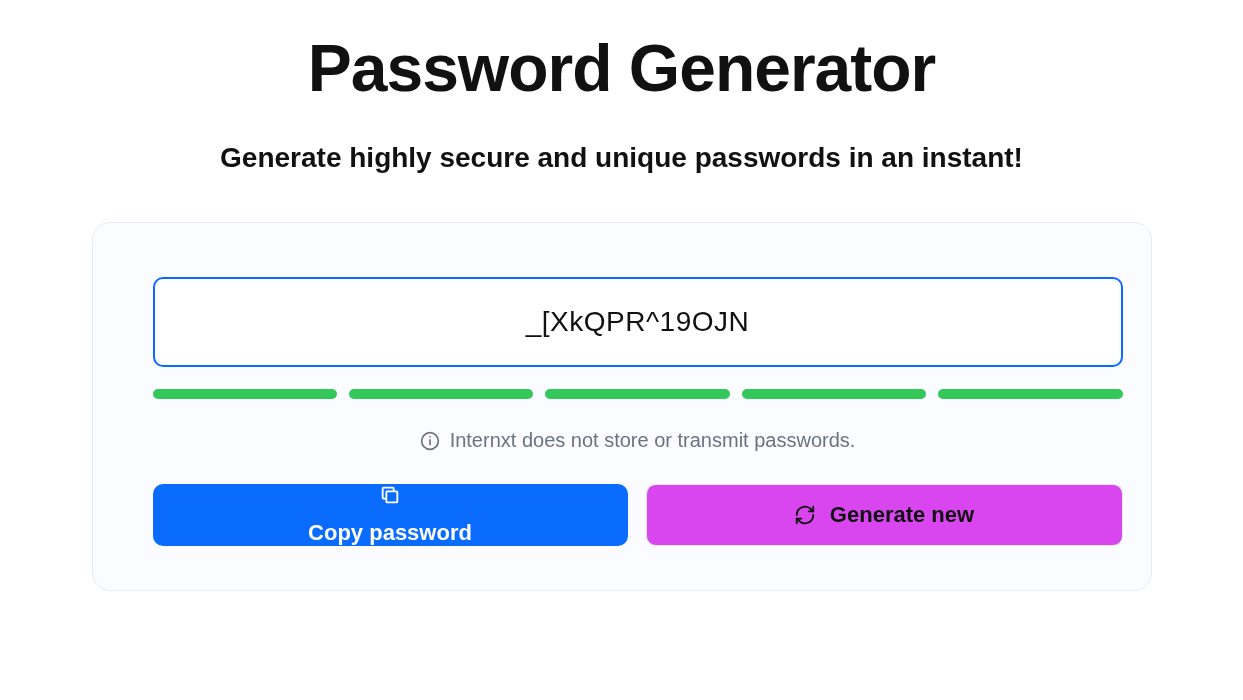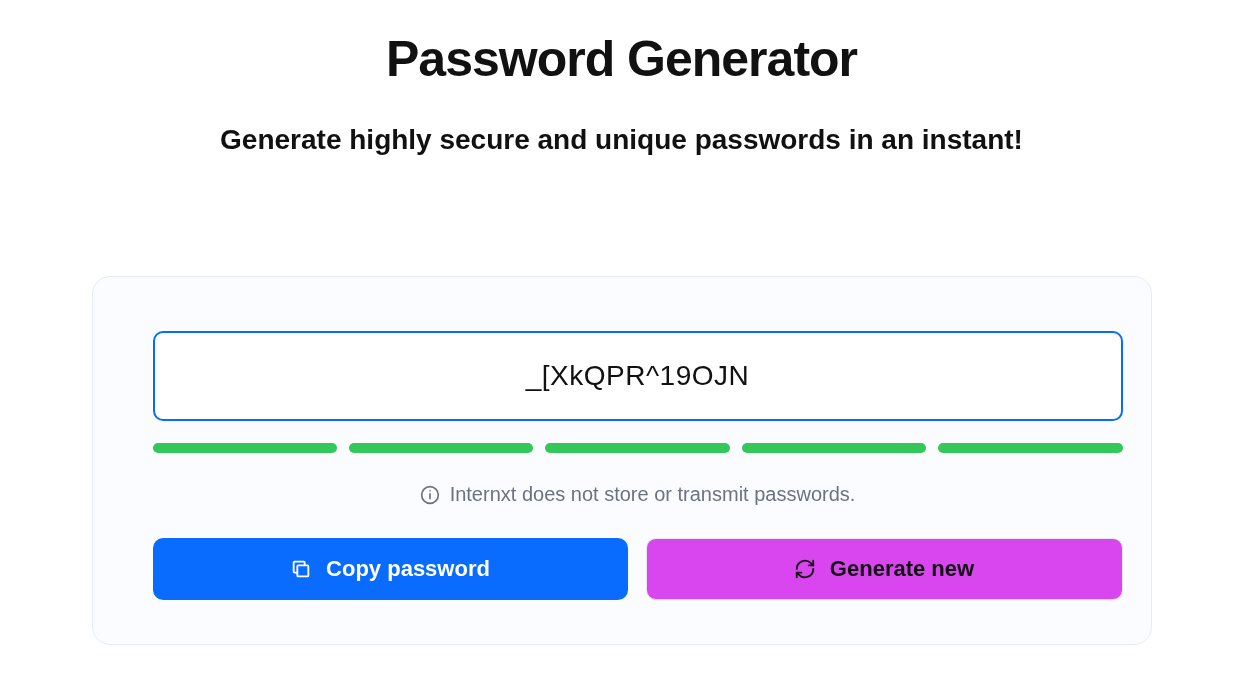--- a/index.html
+++ b/index.html
@@ -8,31 +8,31 @@
       background: #ffffff;
       width: 1243px;
       height: 700px;
       overflow: hidden;
     }
     .wrap {
       padding-top: 30px;
       text-align: center;
     }
     .title {
-      font-size: 50px;
+      font-size: 66px;
       font-weight: 700;
       letter-spacing: -1px;
       color: #111111;
       margin-bottom: 36px;
     }
     .subtitle {
       font-size: 28px;
       font-weight: 600;
       color: #111111;
-      margin-bottom: 120px;
+      margin-bottom: 48px;
     }
     .card {
       width: 1060px;
       margin: 0 auto;
       background: #fafcff;
       border: 1px solid #e6ecf5;
       border-radius: 18px;
       padding: 54px 28px 44px 60px;
     }
     .pw-box {
@@ -84,20 +84,21 @@
       display: flex;
       align-items: center;
       justify-content: center;
       gap: 14px;
       cursor: pointer;
       border: none;
     }
     .btn-primary {
       background: #0a6cff;
       color: #ffffff;
+      flex-direction: column;
     }
     .btn-secondary {
       background: #d946ef;
       color: #111111;
       border: 1px solid #e5e7eb;
     }
     .btn svg { flex-shrink: 0; }
   </style>
 </head>
 <body>

